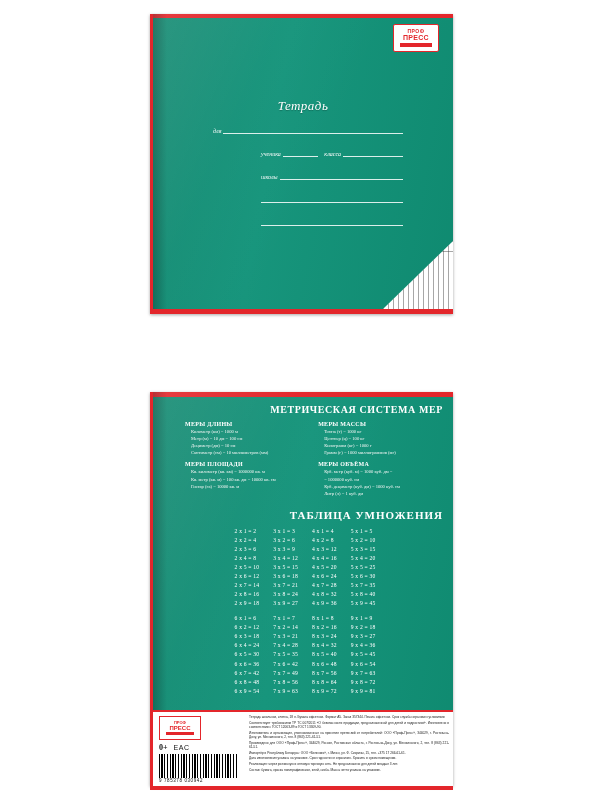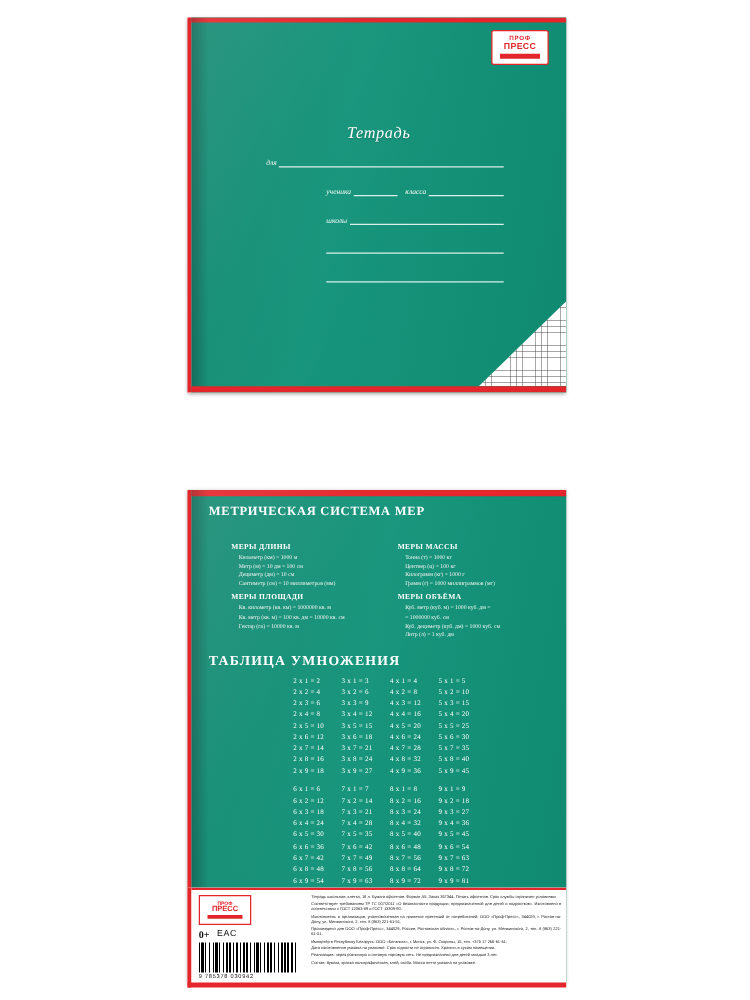--- a/index.html
+++ b/index.html
@@ -190,30 +190,30 @@
   }
 
   .bc-inner {
     position: absolute;
     left: 14px;
     top: 12px;
     right: 10px;
   }
 
   .section-title {
-    text-align: left;
+    text-align: right;
     color: #ffffff;
     font-family: "Liberation Serif", serif;
     font-weight: bold;
     font-size: 10px;
     letter-spacing: 0.6px;
-    margin-bottom: 20px;
+    margin-bottom: 6px;
   }
   .mult-title {
-    text-align: left;
+    text-align: right;
     color: #ffffff;
     font-family: "Liberation Serif", serif;
     font-weight: bold;
     font-size: 11px;
     letter-spacing: 1px;
     margin: 7px 0 6px 0;
   }
 
   .measures {
     display: flex;

